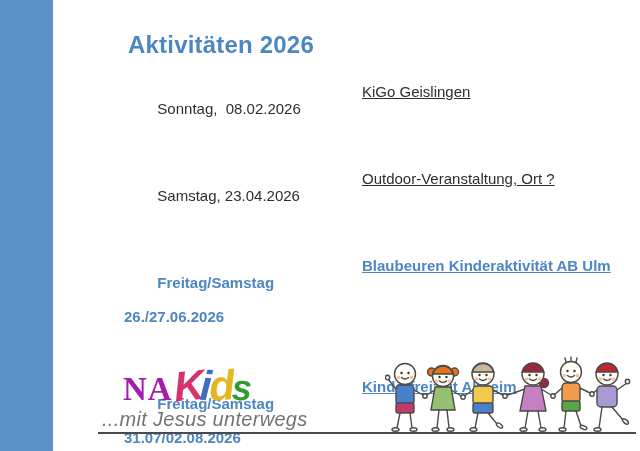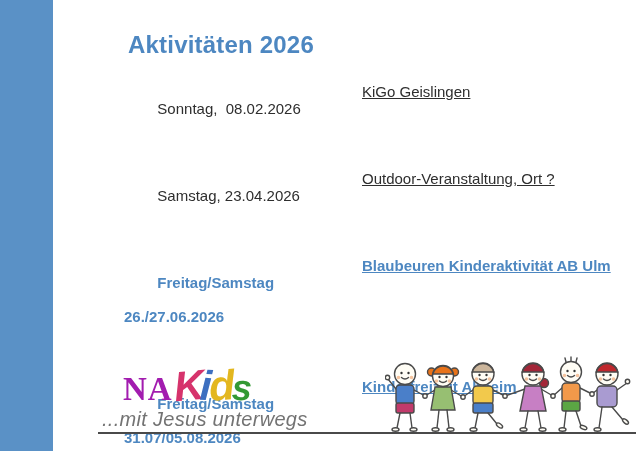--- a/index.html
+++ b/index.html
@@ -73,21 +73,21 @@
       <div class="col-date">
         <span class="date-line1">Freitag/Samstag</span>
         <span class="date-line2">26./27.06.2026</span>
       </div>
       <div class="col-event">Blaubeuren Kinderaktivität AB Ulm</div>
     </div>
 
     <div class="row highlight">
       <div class="col-date">
         <span class="date-line1">Freitag/Samstag</span>
-        <span class="date-line2">31.07/05.08.2026</span>
+        <span class="date-line2">31.07/02.08.2026</span>
       </div>
       <div class="col-event">Kinderfreizeit Altheim</div>
     </div>
 
   </div>
 
   <div class="logo-block">
     <span class="logo-na">NA</span>
       <span class="logo-kids logo-k">K</span>
       <span class="logo-kids logo-i">i</span>

